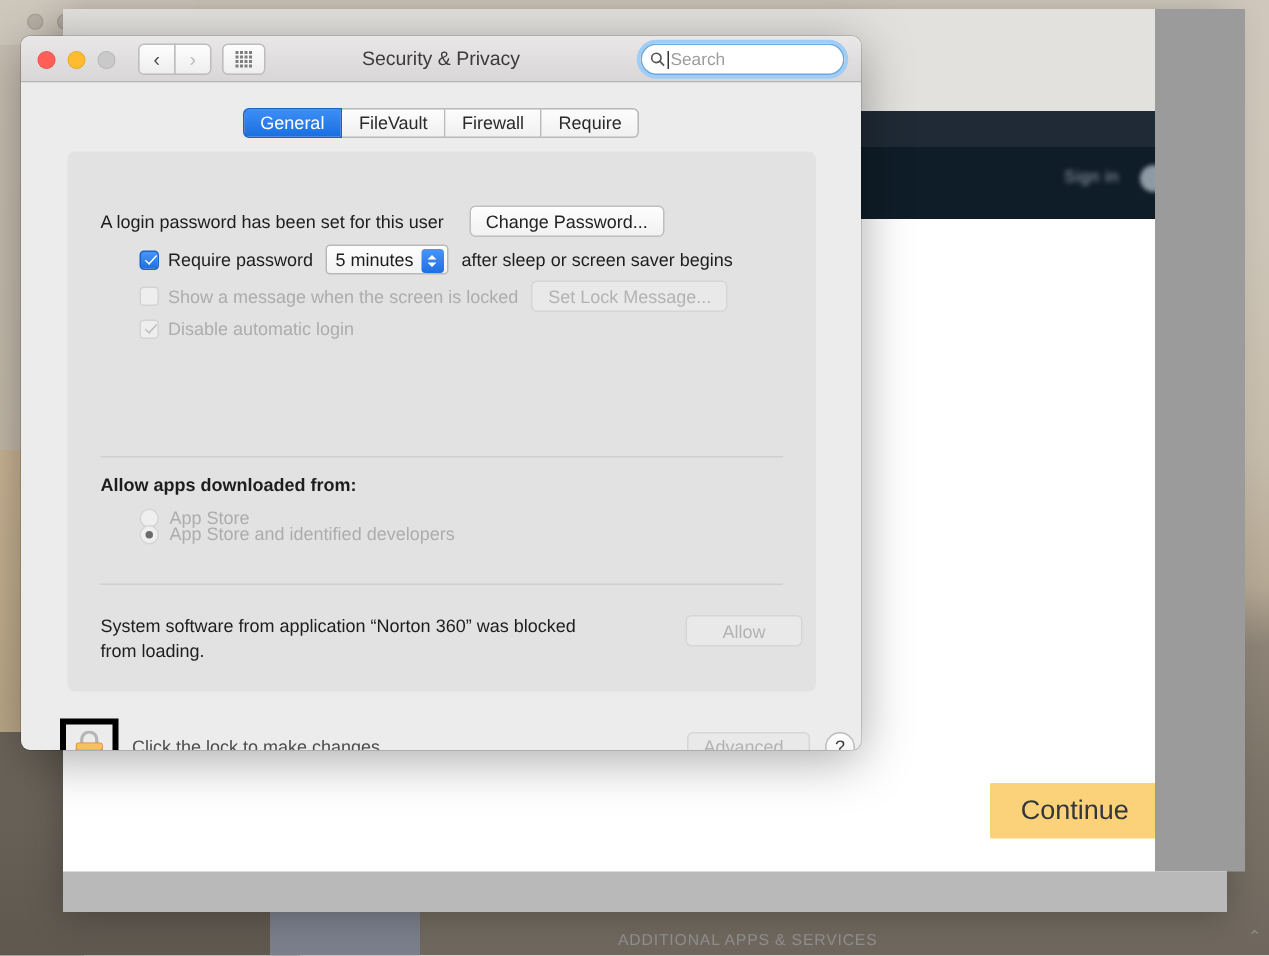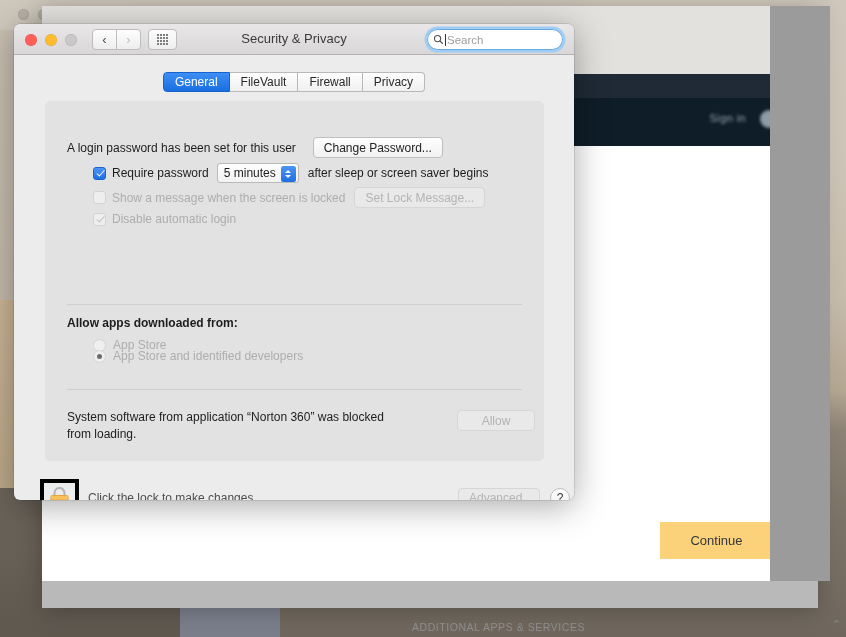--- a/index.html
+++ b/index.html
@@ -93,21 +93,21 @@
   #norton-progress-dot {
     position: absolute; left: 240px; top: 78px;
     width: 29px; height: 29px; border-radius: 50%;
     background: #e2e2e2;
   }
   #norton-continue {
     position: absolute; left: 570px; top: 376px;
     width: 113px; height: 37px;
     background: #fbd27a; border: none; border-radius: 1px;
     font-family: "Liberation Sans", sans-serif;
-    font-size: 13px; color: #33373b; cursor: pointer;
+    font-size: 18px; color: #33373b; cursor: pointer;
   }
   #norton-grey-band {
     position: absolute; left: 728px; top: 0px; width: 60px; height: 575px;
     background: #9b9b9b;
   }
   #norton-footer {
     position: absolute; left: 0px; top: 575px; width: 776px; height: 27px;
     background: #b9b9b9;
   }
 
@@ -403,21 +403,21 @@
         </svg>
         <span id="sp-search-caret"></span>
         <input id="sp-search-input" type="text" placeholder="Search" style="">
       </div>
     </div>
 
     <div id="sp-tabs">
       <div class="tab active">General</div>
       <div class="tab">FileVault</div>
       <div class="tab">Firewall</div>
-      <div class="tab">Privacy</div>
+      <div class="tab">Require</div>
     </div>
 
     <div id="sp-panel">
 
       <div class="row" style="left:22px; top:36px;">
         <span class="lbl">A login password has been set for this user</span>
         <button class="push-btn" style="margin-left:17px;">Change Password...</button>
       </div>
 
       <div class="row" style="left:48px; top:62px;text-align:center;">

